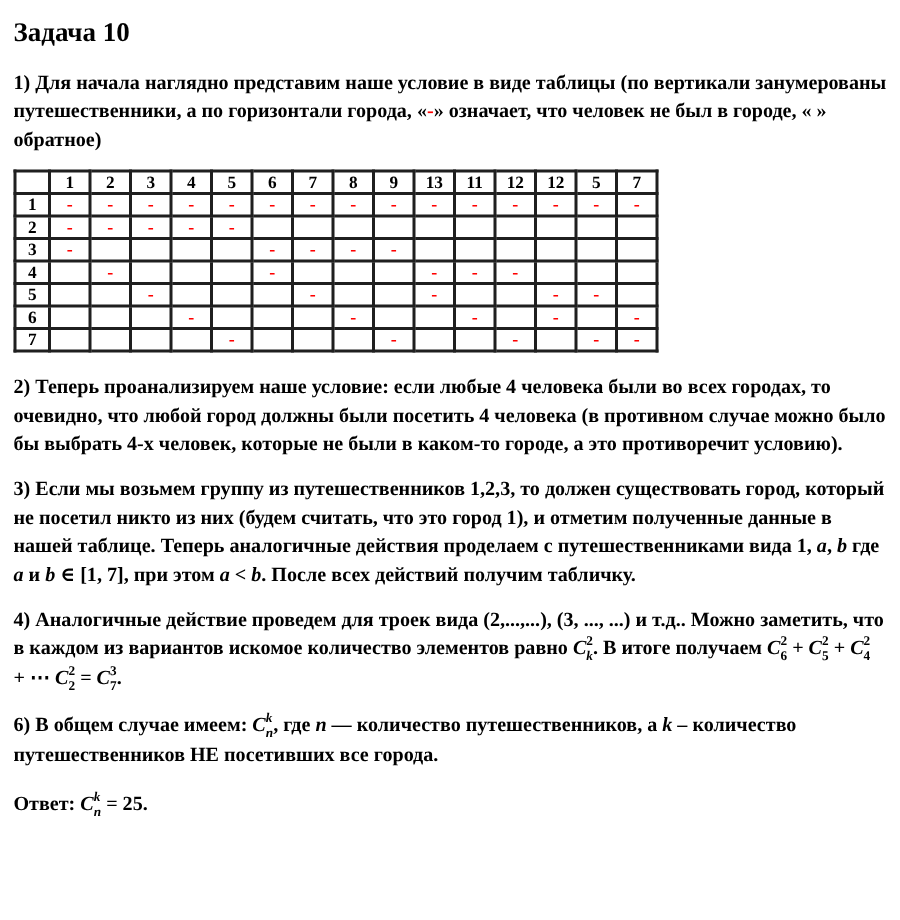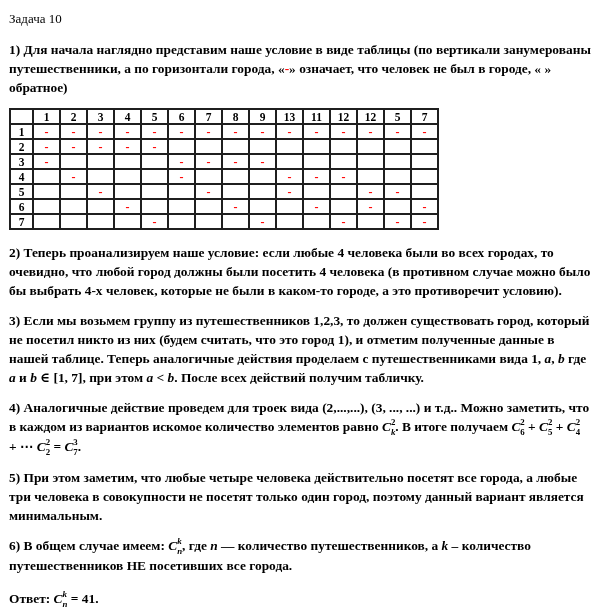--- a/index.html
+++ b/index.html
@@ -1,19 +1,19 @@
 <!DOCTYPE html>
 <html><head>
 <meta charset="utf-8">
 <style>
   html,body{margin:0;padding:0;background:#ffffff;}
   body{width:600px;height:613px;overflow:hidden;color:#000;
        font-family:"Liberation Serif","DejaVu Serif",serif;}
   .page{padding:9px 9px 0 9px;}
-  .title{font-size:13px;font-weight:normal;margin:2px 0 13px 0;}
+  .title{font-size:18px;font-weight:bold;margin:2px 0 13px 0;}
   .para{font-size:13.4px;line-height:19px;margin:0 0 11px 0;max-width:583px;font-weight:bold;}
   .red{color:#ff0000;}
   .mvar{font-style:italic;}
   table{border-collapse:collapse;table-layout:fixed;margin:1px 0 13px 0;}
   th,td{border:2px solid #1f1f1f;height:13px;padding:0 1px;text-align:center;
         font-size:11.5px;line-height:12px;font-weight:bold;background:#fff;}
   th.corner{width:19px;}
   th.colh{width:23px;}
   th.rowh{width:19px;text-align:center;}
   .dash{color:#ff0000;font-weight:bold;font-size:12px;}
@@ -179,19 +179,18 @@
           <td></td>
           <td><span class="dash" style="color: rgb(255, 0, 0);">-</span></td>
           <td><span class="dash" style="color: rgb(255, 0, 0);">-</span></td>
         </tr>
       </tbody>
   </table>
 
   <p class="para"><span>2) Теперь проанализируем наше условие: если любые 4 человека были во всех городах, то очевидно, что любой город должны были посетить 4 человека (в противном случае можно было бы выбрать 4-х человек, которые не были в каком-то городе, а это противоречит условию).</span></p>
   <p class="para"><span>3) Если мы возьмем группу из путешественников 1,2,3, то должен существовать город, который не посетил никто из них (будем считать, что это город 1), и отметим полученные данные в нашей таблице. Теперь аналогичные действия проделаем с путешественниками вида 1, </span><span class="mvar">a</span><span>, </span><span class="mvar">b</span><span> где </span><span class="mvar">a</span><span> и </span><span class="mvar">b</span><span>  ∈ [1, 7], при этом </span><span class="mvar">a</span><span> &lt; </span><span class="mvar">b</span><span>. После всех действий получим табличку.</span></p>
   <p class="para"><span>4) Аналогичные действие проведем для троек вида (2,...,...), (3, ..., ...) и т.д.. Можно заметить, что в каждом из вариантов искомое количество элементов равно </span><span class="math"><span class="mvar">C</span><span class="supsub"><span class="ss">2</span><span class="ss mvar">k</span></span></span><span>. В итоге получаем </span><span class="math"><span class="mvar">C</span><span class="supsub"><span class="ss">2</span><span class="ss">6</span></span></span><span> + </span><span class="math"><span class="mvar">C</span><span class="supsub"><span class="ss">2</span><span class="ss">5</span></span></span><span> + </span><span class="math"><span class="mvar">C</span><span class="supsub"><span class="ss">2</span><span class="ss">4</span></span></span><span> + ⋯ </span><span class="math"><span class="mvar">C</span><span class="supsub"><span class="ss">2</span><span class="ss">2</span></span></span><span> = </span><span class="math"><span class="mvar">C</span><span class="supsub"><span class="ss">3</span><span class="ss">7</span></span></span><span>.</span></p>
-  <p class="para"><span>5) При этом заметим, что любые четыре человека действительно посетят все города, а любые три человека в совокупности не посетят только один город, поэтому данный вариант является минимальным.</span></p>
   <p class="para"><span>6) В общем случае имеем: </span><span class="math"><span class="mvar">C</span><span class="supsub"><span class="ss mvar">k</span><span class="ss mvar">n</span></span></span><span>, где </span><span class="mvar">n</span><span> — количество путешественников, а </span><span class="mvar">k</span><span> – количество путешественников НЕ посетивших все города.</span></p>
 
   <p class="para answer">
-    <span>Ответ: </span><span id="answer-segments"><span class="math"><span class="mvar">C</span><span class="supsub"><span class="ss mvar">k</span><span class="ss mvar">n</span></span></span><span> = 41.</span></span>
+    <span>Ответ: </span><span id="answer-segments"><span class="math"><span class="mvar">C</span><span class="supsub"><span class="ss mvar">k</span><span class="ss mvar">n</span></span></span><span> = 25.</span></span>
   </p>
 </div>
 
 </body></html>

